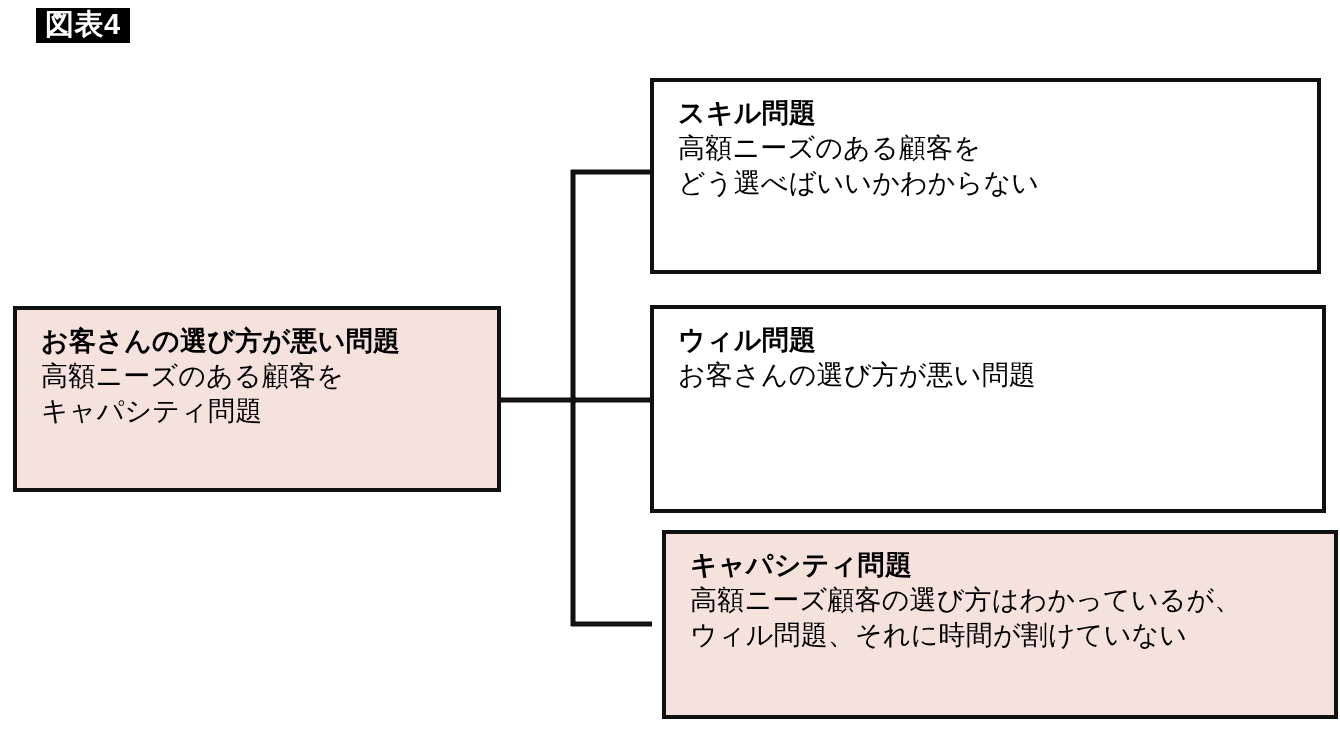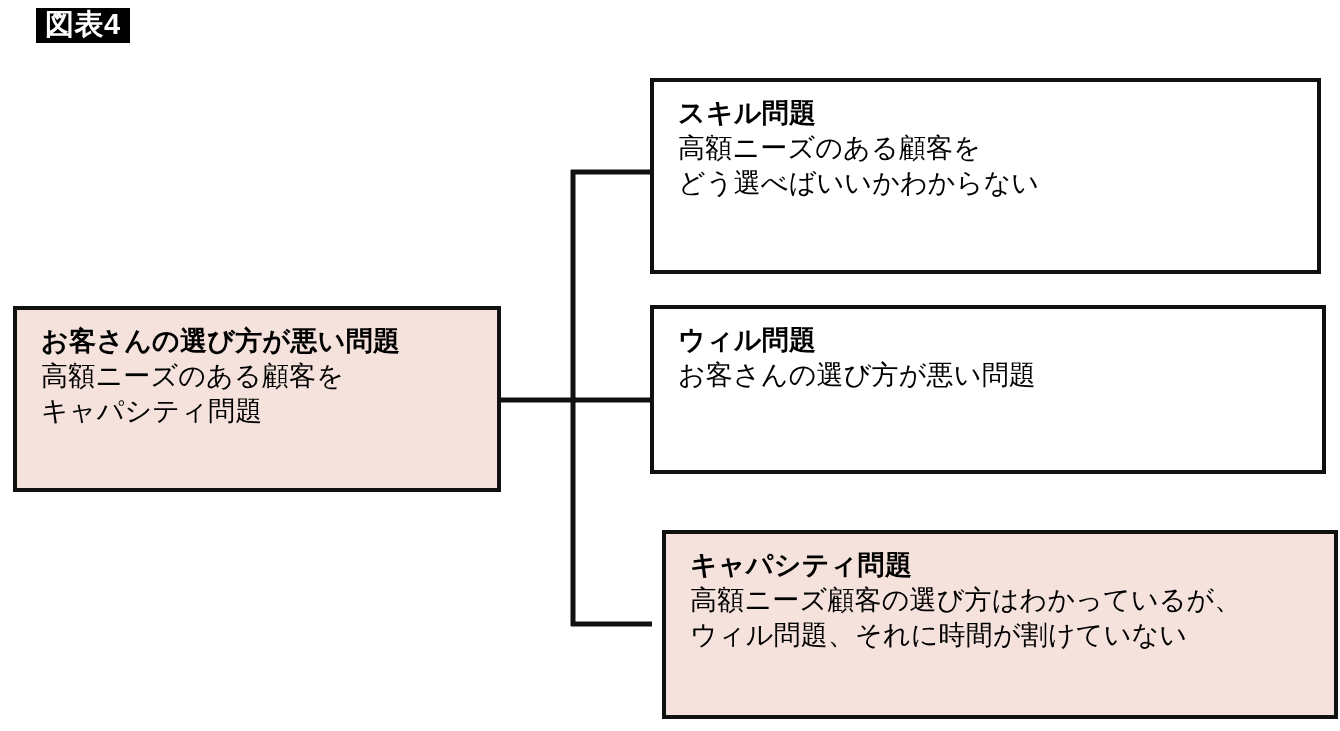--- a/index.html
+++ b/index.html
@@ -79,21 +79,21 @@
     font-size: 27px;
     font-weight: normal;
     line-height: 1.30;
     letter-spacing: 0.2px;
     white-space: nowrap;
   }
 
   
   #node-root     { left: 13px;  top: 306px; width: 488px; height: 186px; }
   #node-skill    { left: 650px; top: 78px;  width: 671px; height: 196px; }
-  #node-will     { left: 650px; top: 305px; width: 676px; height: 169px; }
+  #node-will     { left: 650px; top: 305px; width: 676px; height: 208px; }
   #node-capacity { left: 662px; top: 530px; width: 676px; height: 189px; }
 
   
   .connector-layer {
     position: absolute;
     left: 0;
     top: 0;
     width: 1340px;
     height: 731px;
     pointer-events: none;

